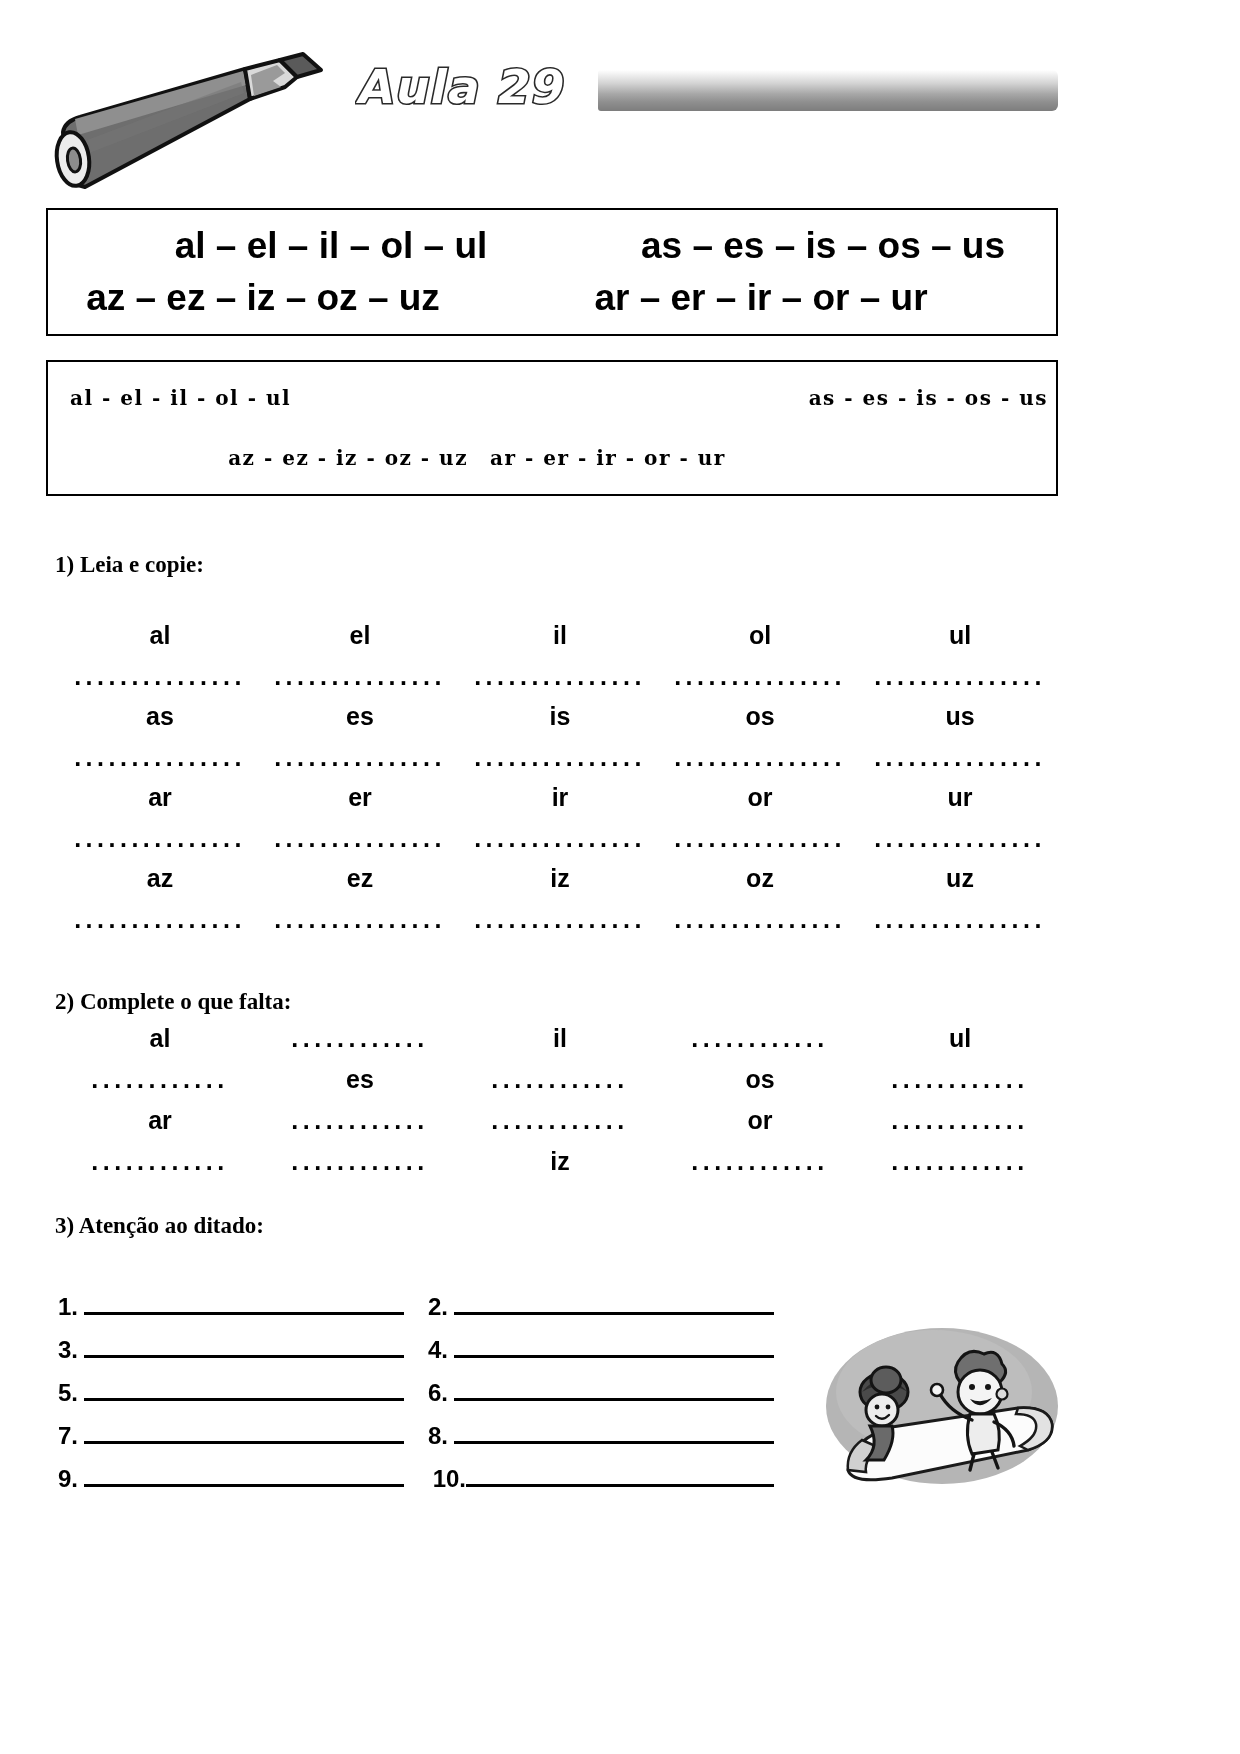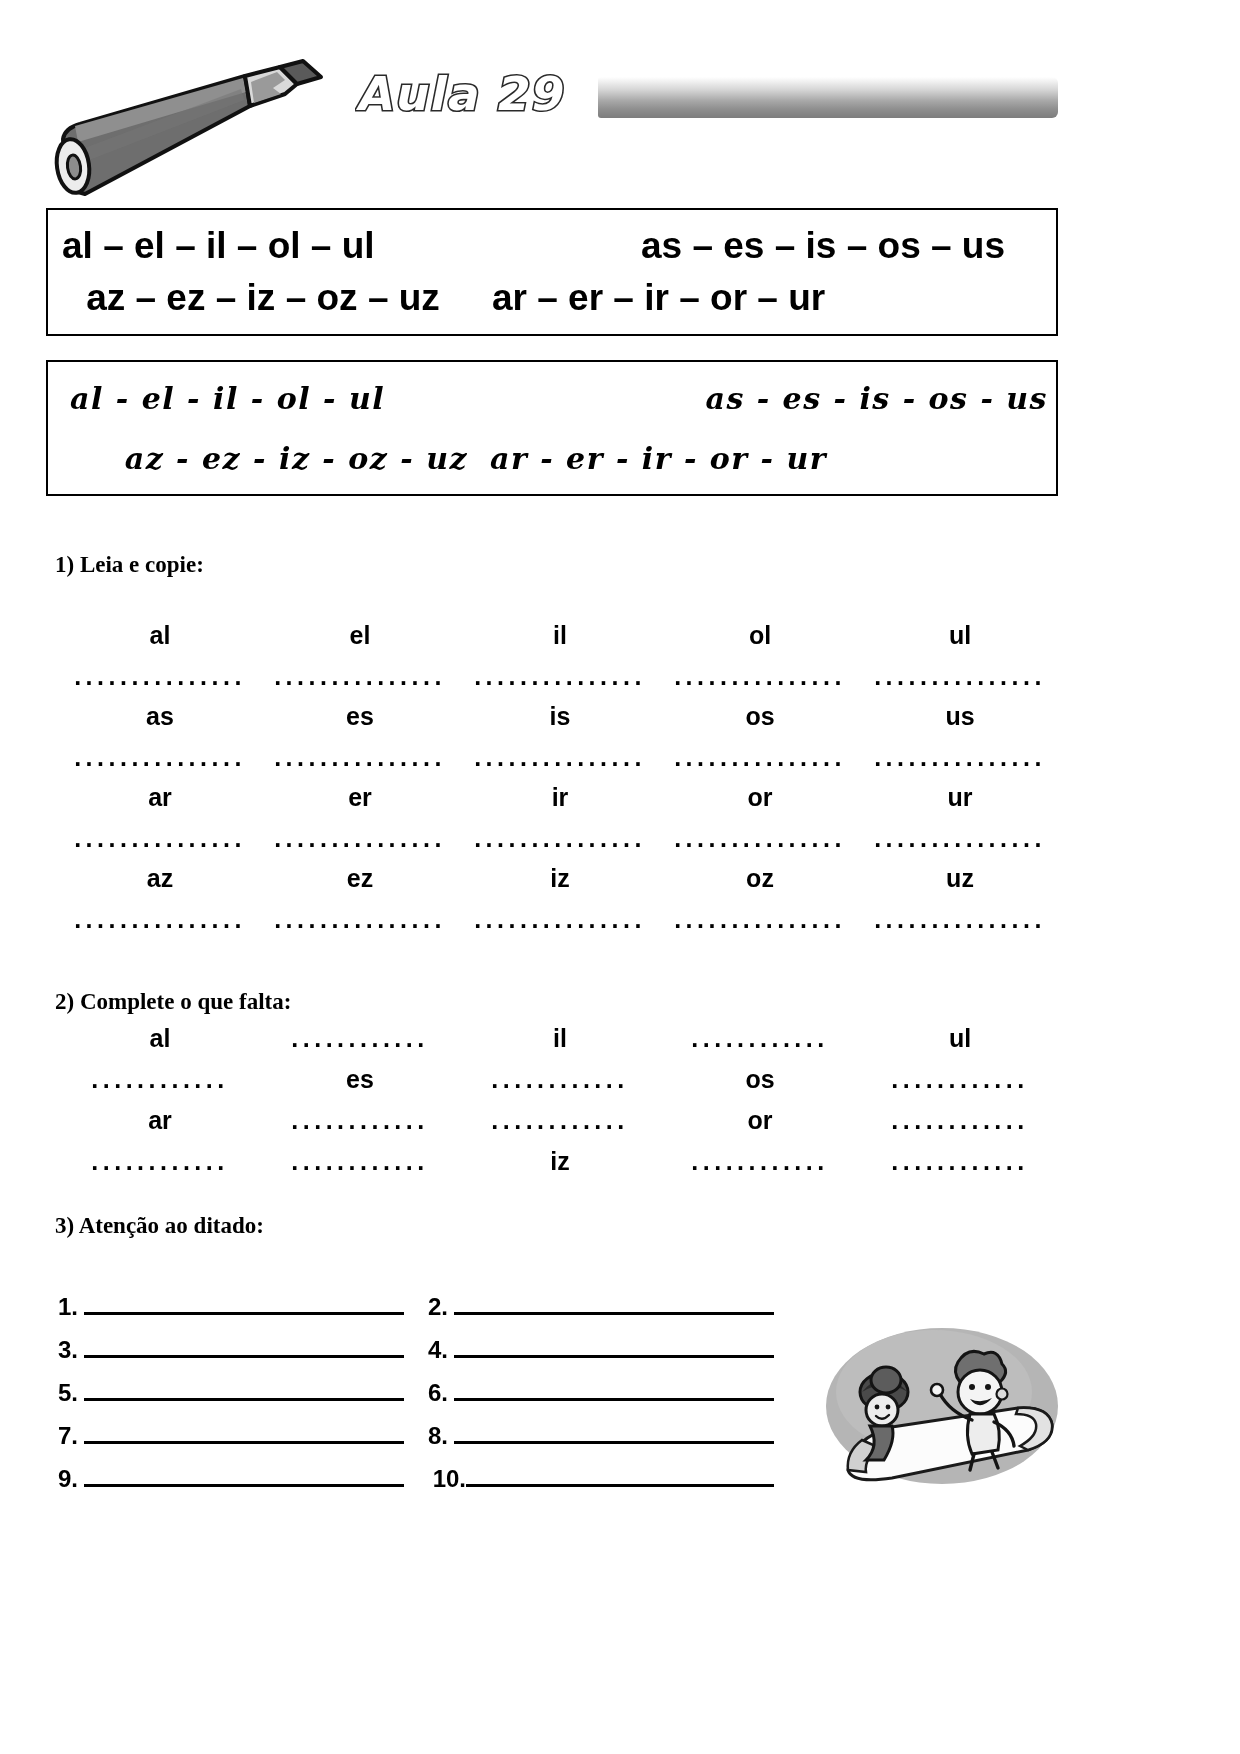--- a/index.html
+++ b/index.html
@@ -12,21 +12,21 @@
     height: 1754px;
     position: relative;
     font-family: "Liberation Sans", sans-serif;
     color: #000000;
     overflow: hidden;
   }
 
   
   .header {
     position: absolute;
-    left: 0; top: 16px;
+    left: 0; top: 9px;
     width: 1240px;
     height: 195px;
   }
   .pencil-art {
     position: absolute;
     left: 45px;
     top: 38px;
     width: 330px;
     height: 145px;
   }
@@ -97,27 +97,26 @@
   #box-print .box-row { height: 52px; }
   #box-cursive .box-row { height: 60px; }
 
   .print-cell {
     font-family: "Liberation Sans", sans-serif;
     font-size: 37px;
     font-weight: bold;
     letter-spacing: 0px;
     white-space: nowrap;
   }
-  .print-left  { width: 560px; padding-left: 14px; box-sizing: border-box; }
+  .print-left  { width: 560px; padding-left: 6px; box-sizing: border-box; text-align: center; }
   .print-right { width: 430px; text-align: center; }
 
   .cursive-cell {
     font-family: "DejaVu Serif", serif;
-    font-style: italic;
-    font-size: 30px;
+    font-size: 20px;
     font-weight: bold;
     letter-spacing: 1.5px;
     white-space: nowrap;
   }
   .cursive-left  { width: 580px; padding-left: 22px; box-sizing: border-box; }
   .cursive-right { width: 420px; text-align: right; }
 
   
   .q-heading {
     position: absolute;

